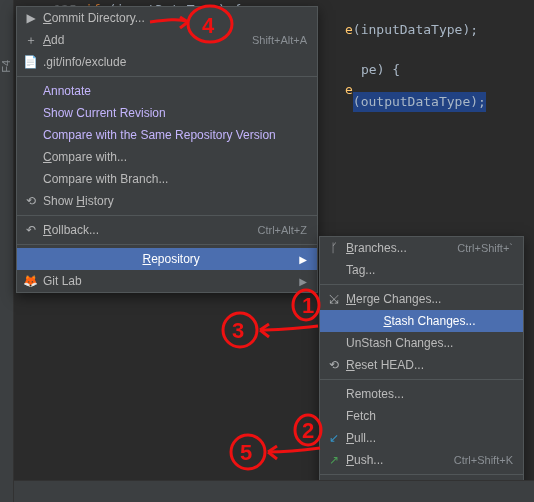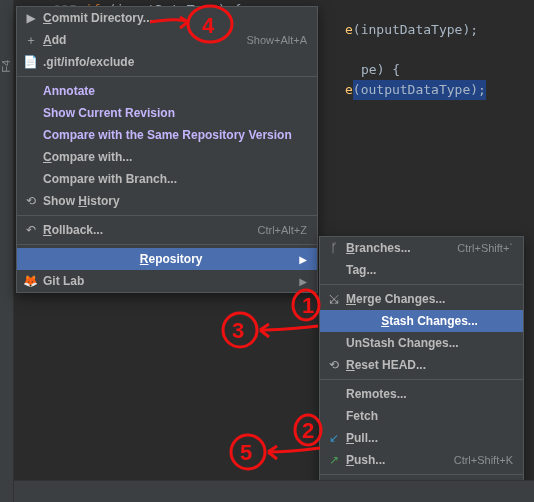--- a/index.html
+++ b/index.html
@@ -22,37 +22,37 @@
   }
   .code {
     position: absolute; left: 45px; top: 0; right: 0;
     font-family: "Consolas", monospace; font-size: 13px; line-height: 20px;
     color: #a9b7c6;
   }
   .code .ln { display: flex; }
   .code .lno { width: 40px; color: #606366; text-align: right; padding-right: 8px; }
   .kw { color: #cc7832; }
   .fn { color: #ffc66d; }
-  .sel-bg { background: #214283; }
+  .sel-bg { background: #214283; margin-top: 12px; }
   .menu {
     position: absolute;
     background: #3c3f41;
     border: 1px solid #515658;
     box-shadow: 0 4px 12px rgba(0,0,0,.5);
   }
   .menu1 { left: 16px; top: 6px; width: 302px; }
   .menu2 { left: 319px; top: 236px; width: 205px; }
   .mi {
     display: flex; align-items: center;
     height: 22px; padding: 0 10px 0 4px;
     color: #bbbbbb; cursor: default;
     position: relative;
   }
   .mi .ic { width: 20px; display: flex; justify-content: center; color: #afb1b3; }
-  .mi .lbl { flex: 1; padding-left: 2px; font-weight: bold; }
+  .mi .lbl { flex: 1; padding-left: 2px; }
   .mi .sc { color: #8a8f94; font-size: 11px; }
   .mi .arw { color: #8a8f94; font-size: 10px; }
   .mi .u { text-decoration: underline; }
   .mi.disabled { color: #c4b5fd; }
   .mi.disabled .ic { color: #6e6e6e; }
   .mi.hl { background: #4b6eaf; color: #fff; text-align: center; }
   .mi.hl .sc, .mi.hl .arw, .mi.hl .ic { color: #fff; }
   .sep { height: 1px; background: #515658; margin: 3px 0; }
   .statusbar {
     position: absolute; left: 14px; right: 0; bottom: 0; height: 22px;
@@ -89,21 +89,21 @@
 </div>
 
 <div class="menu menu1" id="menu1">
     <div class="mi">
       <span class="ic">▶</span>
       <span class="lbl"><span class="u">C</span>ommit Directory...</span>
     </div>
     <div class="mi">
       <span class="ic">＋</span>
       <span class="lbl"><span class="u">A</span>dd</span>
-      <span class="sc">Show+Alt+A</span>
+      <span class="sc">Shift+Alt+A</span>
     </div>
     <div class="mi">
       <span class="ic">📄</span>
       <span class="lbl">.git/info/exclude</span>
     </div>
     <div class="sep"></div>
     <div class="mi disabled">
       <span class="ic"></span>
       <span class="lbl">Annotate</span>
     </div>

